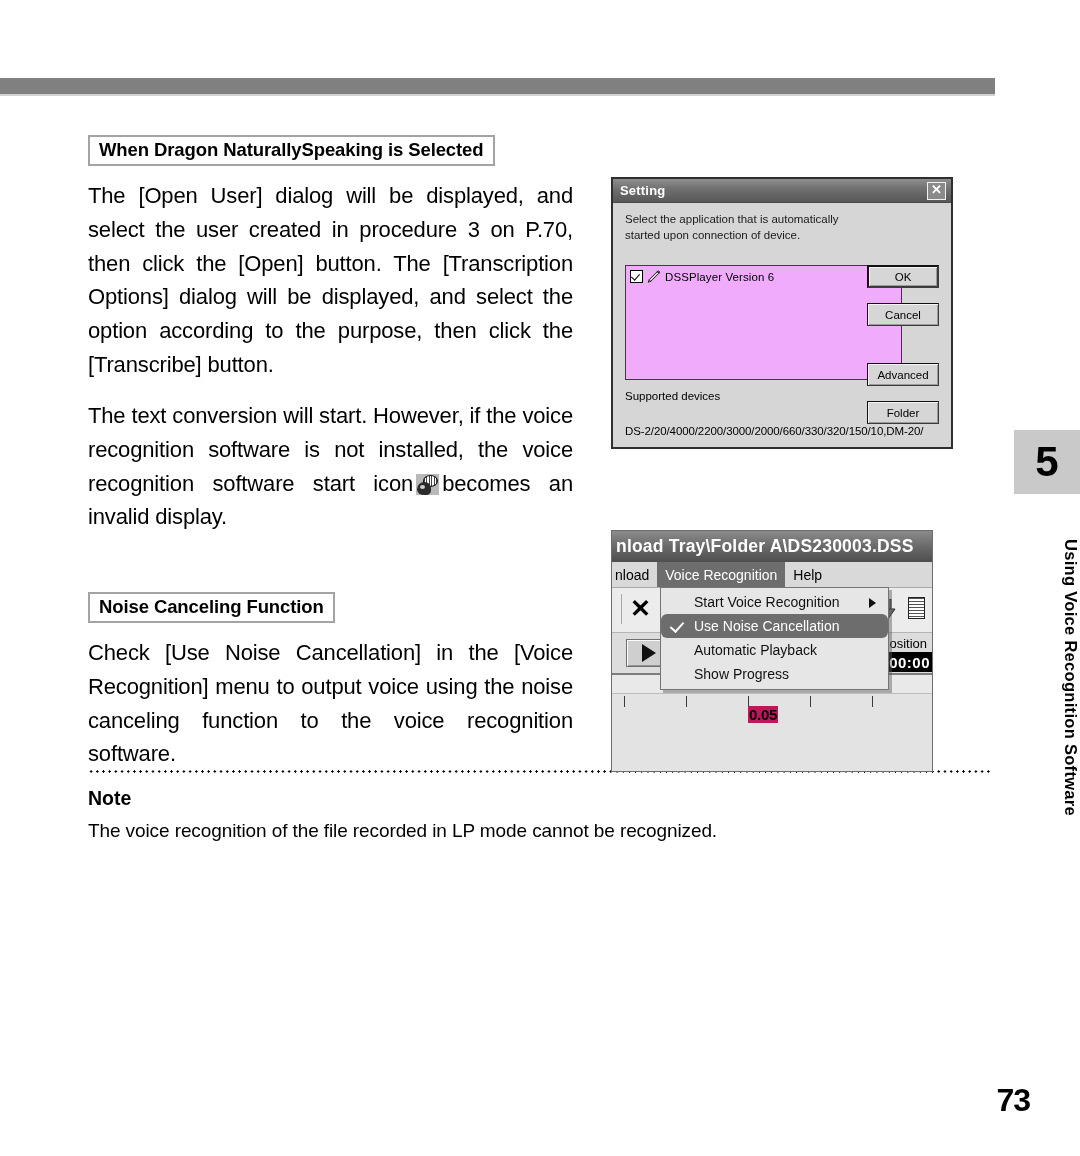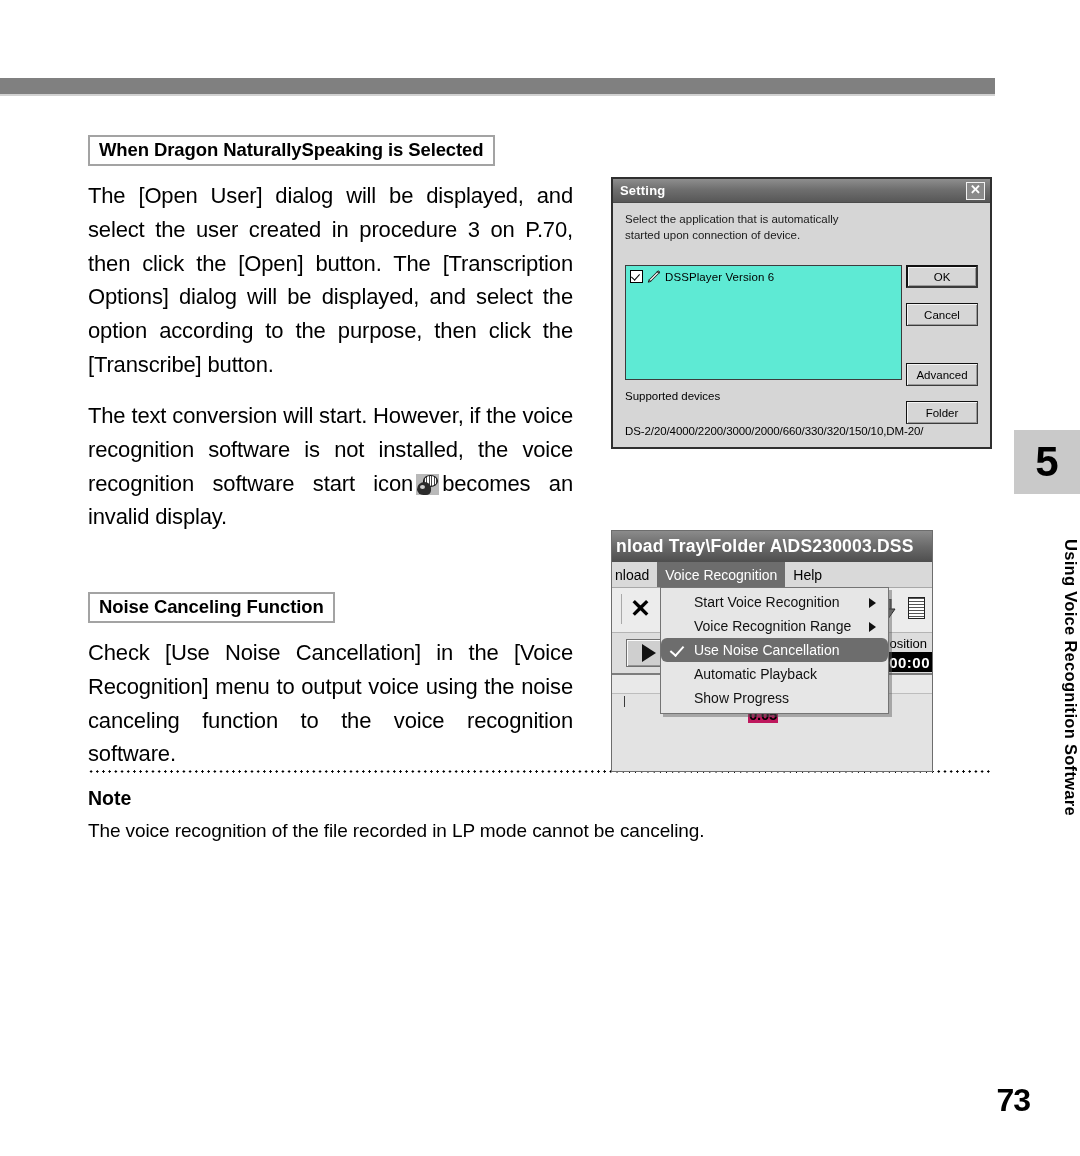--- a/index.html
+++ b/index.html
@@ -153,21 +153,21 @@
   #note-text {
     font-size: 19px;
     letter-spacing: -0.1px;
   }
 
   
   #setting-dialog {
     position: absolute;
     left: 611px;
     top: 177px;
-    width: 381px;
+    width: 342px;
     height: 272px;
     background: #d6d6d6;
     border: 2px solid #2f2f2f;
     box-sizing: border-box;
     font-size: 11px;
   }
   #setting-titlebar {
     height: 23px;
     background: linear-gradient(to bottom, #8e8e8e 0%, #6f6f6f 45%, #575757 100%);
     display: flex;
@@ -206,21 +206,21 @@
     line-height: 1.35;
     width: 250px;
     color: #1a1a1a;
   }
   #app-list {
     position: absolute;
     left: 12px;
     top: 62px;
     width: 277px;
     height: 115px;
-    background: #5eead4;
+    background: #f0abfc;
     border: 1px solid #3c3c3c;
     box-sizing: border-box;
     padding: 4px 4px;
   }
   .app-row {
     display: flex;
     align-items: center;
     gap: 4px;
   }
   .chk {
@@ -494,21 +494,21 @@
   <div id="noise-section">
     <div class="section-heading">Noise Canceling Function</div>
     <p class="body-para last">Check [Use Noise Cancellation] in the [Voice Recognition] menu to output voice using the noise canceling function to the voice recognition software.</p>
   </div>
 
 </div>
 
 <div id="note-block">
   <div id="note-divider"></div>
   <div id="note-heading">Note</div>
-  <div id="note-text">The voice recognition of the file recorded in LP mode cannot be canceling.</div>
+  <div id="note-text">The voice recognition of the file recorded in LP mode cannot be recognized.</div>
 </div>
 
 <div id="setting-dialog">
 
   <div id="setting-titlebar">
     <span id="setting-title">Setting</span>
     <span id="setting-close">✕</span>
   </div>
 
   <div id="setting-body">
@@ -573,24 +573,20 @@
     <span class="tick" style="left:74px;"></span>
     <span class="tick" style="left:136px;"></span>
     <span class="tick" style="left:198px;"></span>
     <span class="tick" style="left:260px;"></span>
     <span id="ruler-label">0.05</span>
   </div>
 
   <div id="vr-menu">
     <div class="vr-item">
       <span>Start Voice Recognition</span>
-      <span class="vr-arrow"></span>
-    </div>
-    <div class="vr-item">
-      <span>Voice Recognition Range</span>
       <span class="vr-arrow"></span>
     </div>
     <div class="vr-item selected">
       <span class="vr-check"></span>
       <span>Use Noise Cancellation</span>
     </div>
     <div class="vr-item">
       <span>Automatic Playback</span>
     </div>
     <div class="vr-item">

